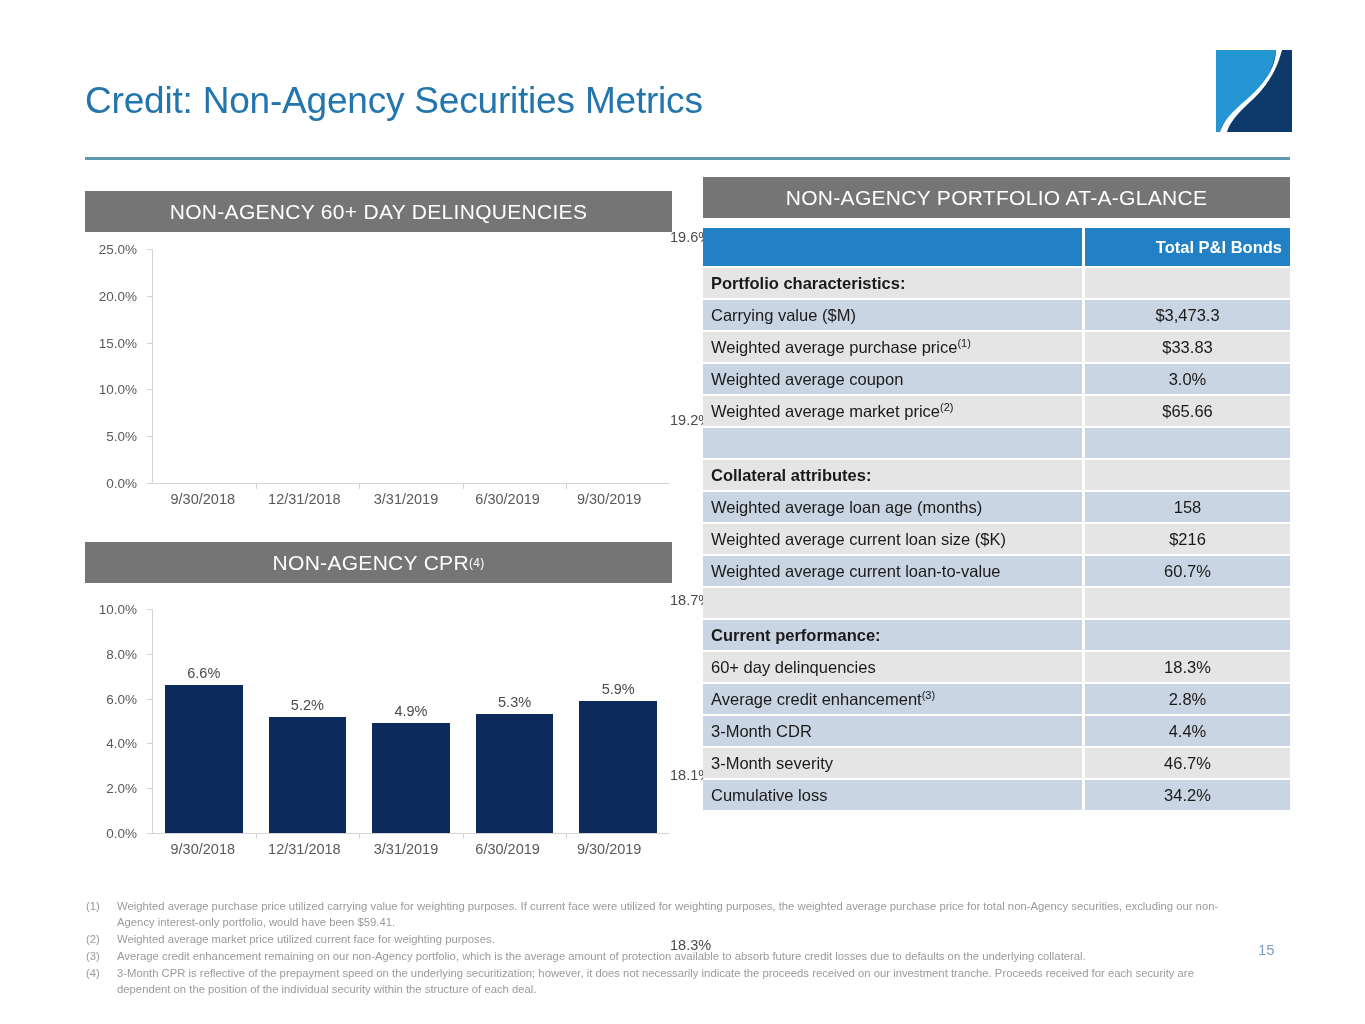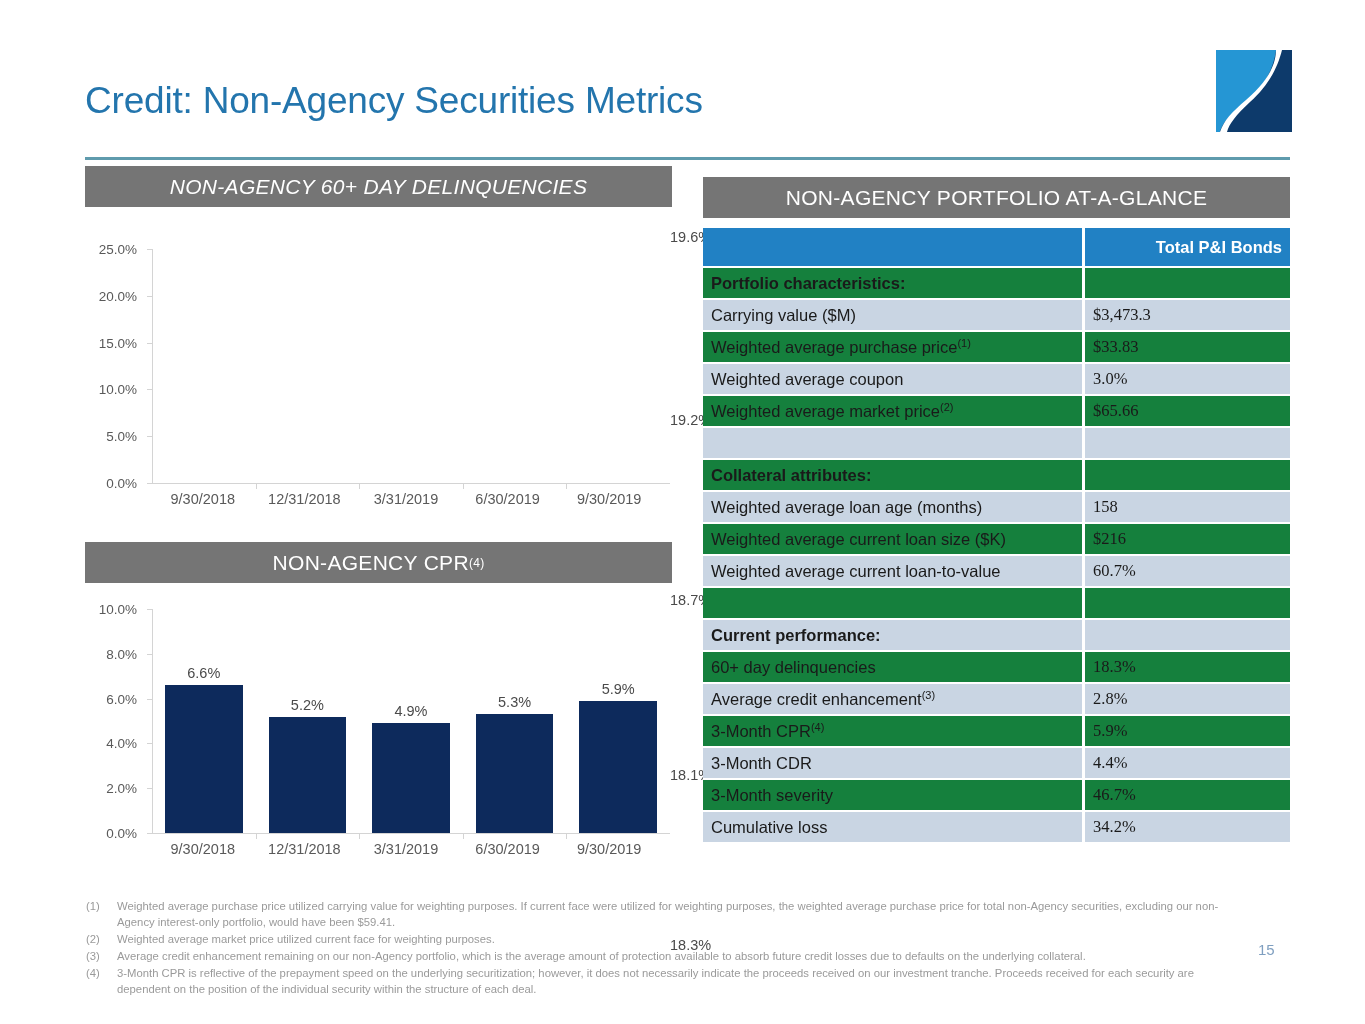--- a/index.html
+++ b/index.html
@@ -53,21 +53,21 @@
     align-items: center;
     justify-content: center;
     font-size: 21px;
     letter-spacing: 0.3px;
   }
   .section-header sup {
     font-size: 12px;
     vertical-align: super;
     line-height: 0;
   }
-  #hdr-delinq { left: 85px;  top: 166px; width: 587px; height: 41px; font-style: italic; }
+  #hdr-delinq { left: 85px;  top: 191px; width: 587px; height: 41px; }
   #hdr-cpr    { left: 85px;  top: 542px; width: 587px; height: 41px; align-items: center; }
   #hdr-table  { left: 703px; top: 177px; width: 587px; height: 41px; }
 
   
   .chart { position: absolute; }
   #chart-delinq { left: 90px; top: 235px; width: 580px; height: 285px; }
   #chart-cpr    { left: 90px; top: 595px; width: 580px; height: 275px; }
 
   .y-axis-labels {
     position: absolute;
@@ -184,22 +184,22 @@
     height: 38px;
     font-weight: 700;
     font-size: 16.5px;
   }
   #portfolio-table th.blank { }
   #portfolio-table th.value-head {
     text-align: right;
     border-left: 3px solid #ffffff;
   }
   td.label { text-align: left; }
-  td.value { text-align: left; border-left: 3px solid #ffffff; font-family: Liberation Serif, serif; }
-  tr.odd td   { background: #15803d; }
+  td.value { text-align: center; border-left: 3px solid #ffffff; }
+  tr.odd td   { background: #e5e5e5; }
   tr.even td  { background: #c9d5e3; }
   tr.group td { font-weight: 700; }
   tr.spacer td { height: 27px; }
   td sup { font-size: 11px; vertical-align: super; line-height: 0; }
 
   
   #footnotes {
     position: absolute;
     left: 86px;
     top: 898px;
@@ -422,24 +422,20 @@
         <td class="value"></td>
       </tr>
       <tr class="odd">
         <td class="label">60+ day delinquencies</td>
         <td class="value">18.3%</td>
       </tr>
       <tr class="even">
         <td class="label">Average credit enhancement<sup>(3)</sup></td>
         <td class="value">2.8%</td>
       </tr>
-      <tr class="odd">
-        <td class="label">3-Month CPR<sup>(4)</sup></td>
-        <td class="value">5.9%</td>
-      </tr>
       <tr class="even">
         <td class="label">3-Month CDR</td>
         <td class="value">4.4%</td>
       </tr>
       <tr class="odd">
         <td class="label">3-Month severity</td>
         <td class="value">46.7%</td>
       </tr>
       <tr class="even">
         <td class="label">Cumulative loss</td>

